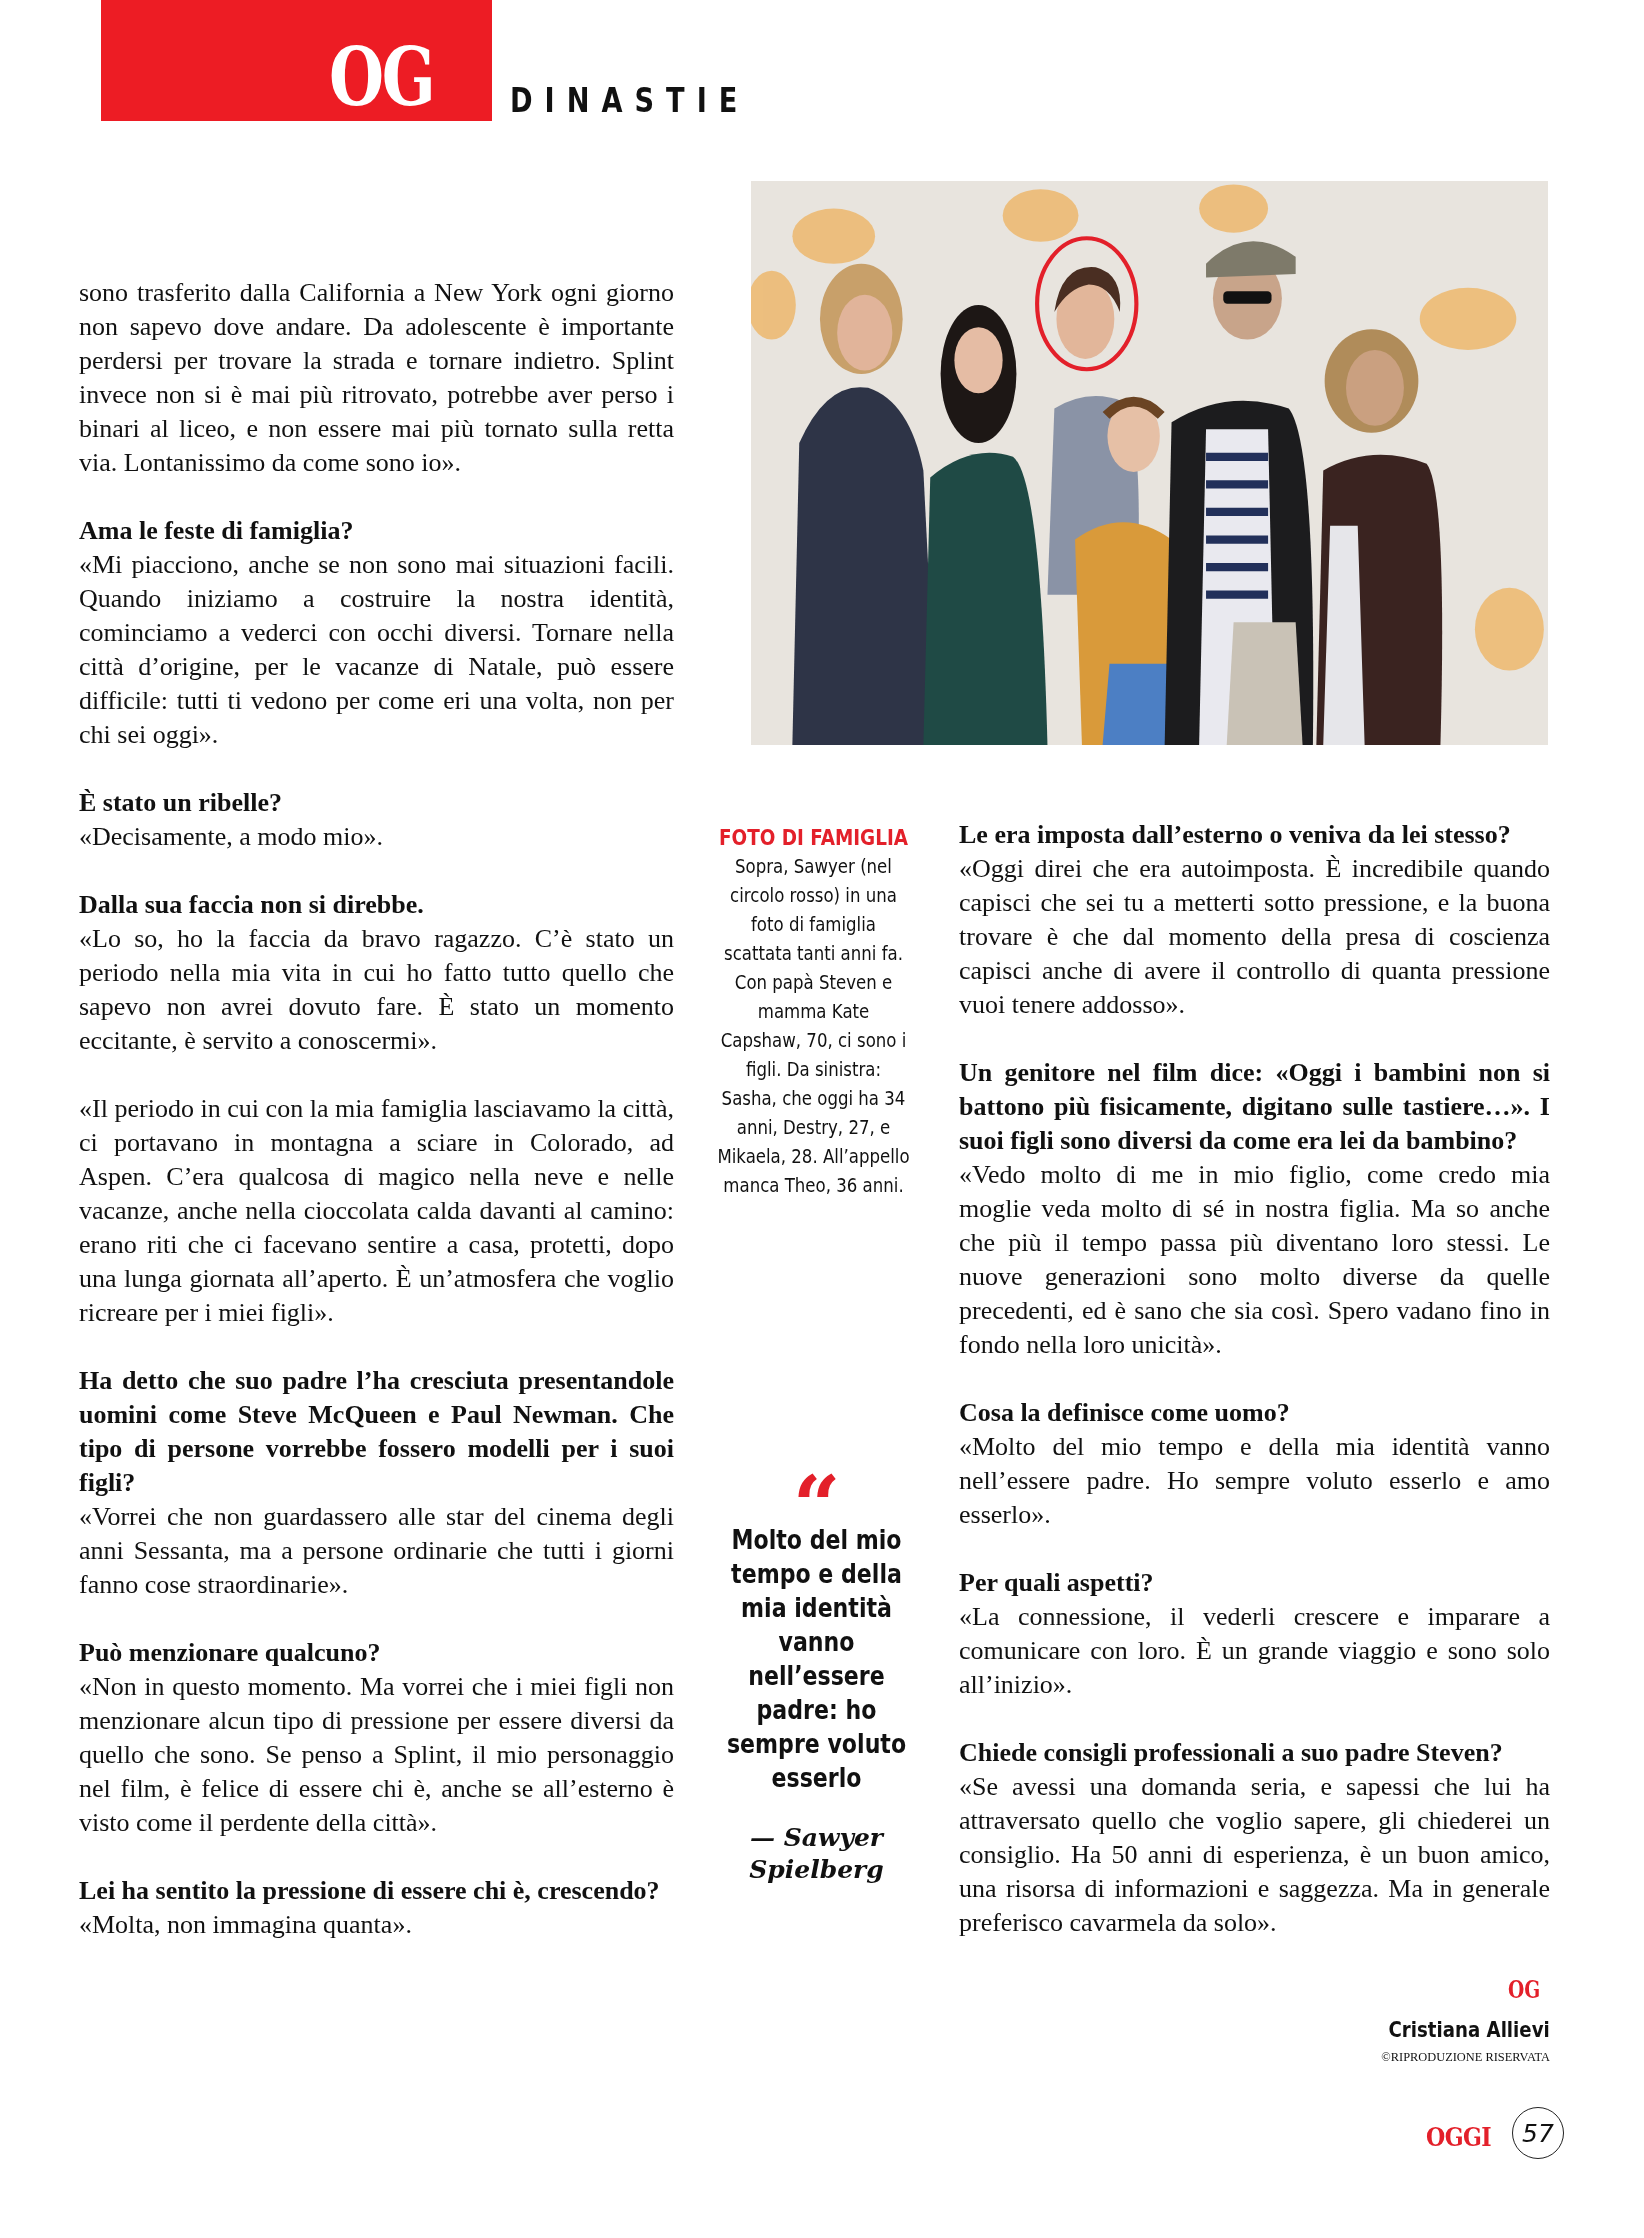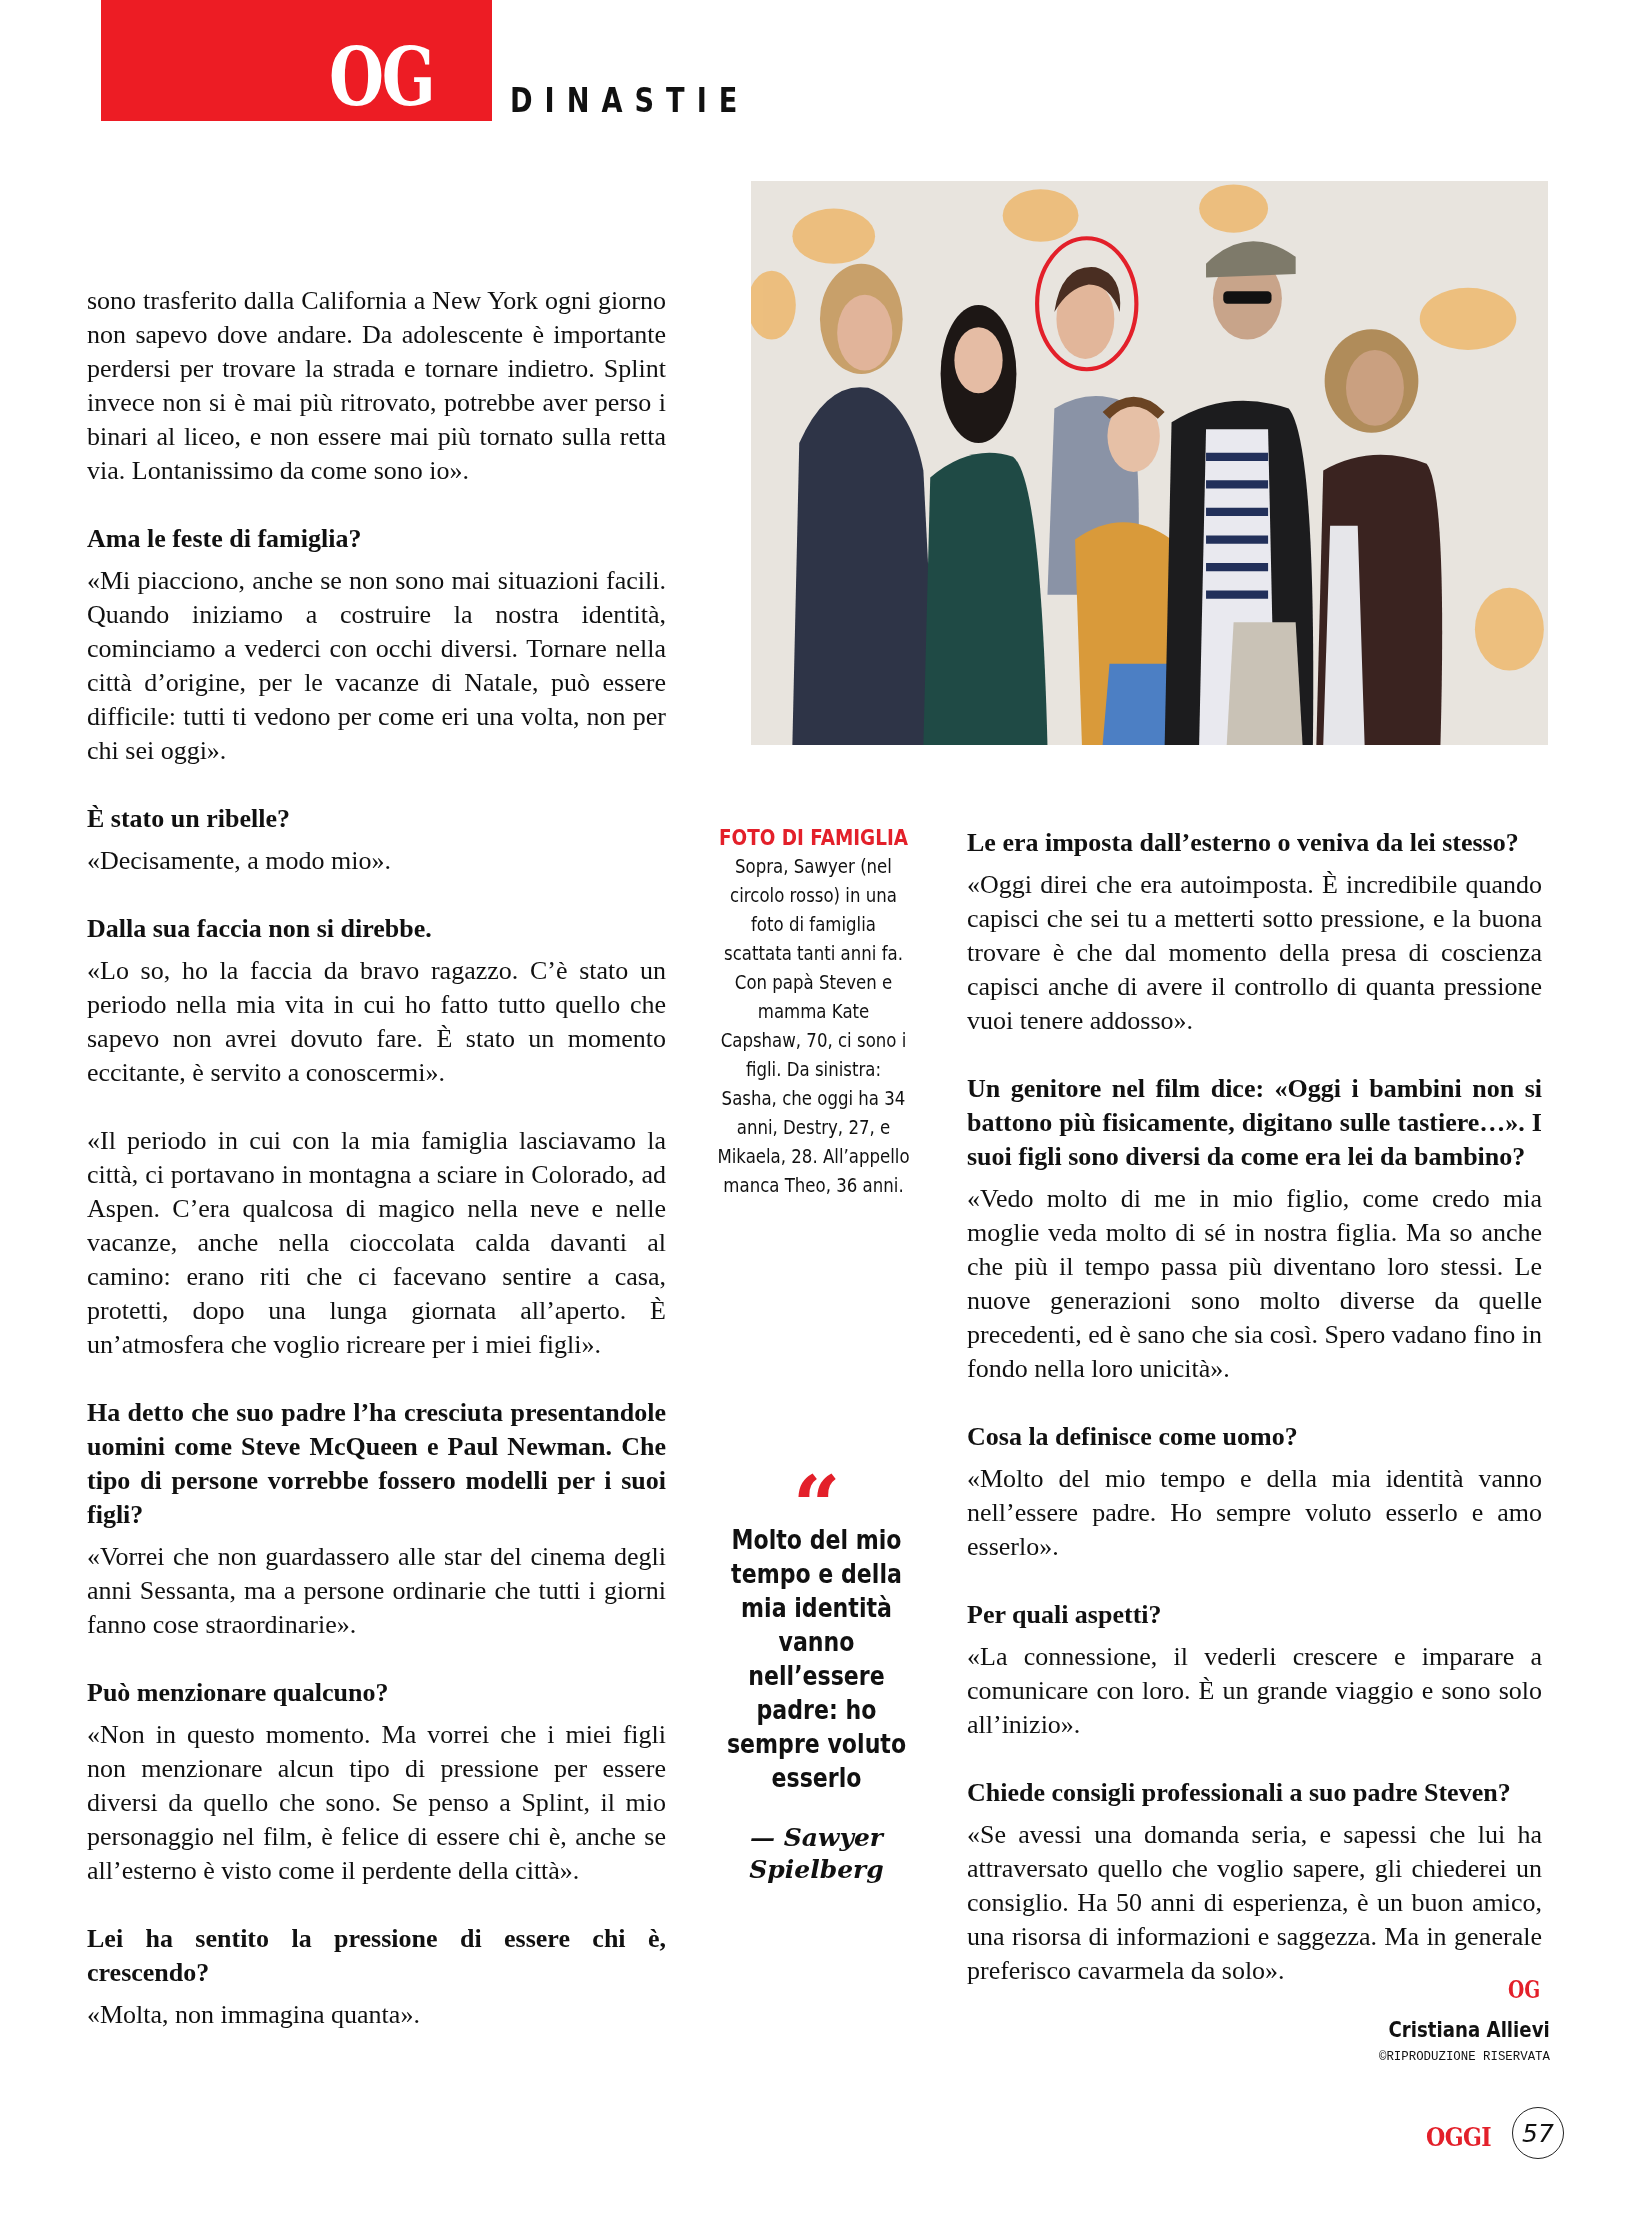--- a/index.html
+++ b/index.html
@@ -5,39 +5,39 @@
   html, body { margin: 0; padding: 0; background: #ffffff; }
   body { width: 1644px; height: 2239px; position: relative; overflow: hidden; font-family: "Liberation Serif", serif; color: #111111; }
 
   .header-red { position: absolute; left: 101px; top: 0; width: 391px; height: 121px; background: #ed1c24; }
   .og-logo { position: absolute; left: 329px; top: 36px; font-family: "DejaVu Serif", serif; font-weight: bold; font-size: 81px; line-height: 81px; color: #ffffff; letter-spacing: -2.8px; transform: scaleX(0.78); transform-origin: left top; }
   .section-title { position: absolute; left: 510px; top: 80px; font-family: "DejaVu Sans", sans-serif; font-weight: bold; font-size: 34px; letter-spacing: 15px; color: #111; transform: scaleX(0.8); transform-origin: left top; }
 
   .col { position: absolute; font-size: 26px; line-height: 34px; }
   .col-left { left: 79px; top: 276px; width: 595px; }
   .col-right { left: 959px; top: 818px; width: 591px; }
-  .col p { margin: 8px; text-align: justify; }
+  .col p { margin: 0; text-align: justify; }
   .col .q { font-weight: bold; }
   .col .block { margin-bottom: 34px; }
 
   .photo { position: absolute; left: 751px; top: 181px; width: 797px; height: 564px; background: linear-gradient(180deg, #e9e6e2 0%, #ddd8d2 60%, #cfc7bd 100%); overflow: hidden; }
   .photo svg { width: 100%; height: 100%; display: block; }
 
   .caption { position: absolute; left: 700px; top: 824px; width: 227px; text-align: center; font-family: "DejaVu Sans", sans-serif; }
   .caption-title { color: #e3202a; font-weight: bold; font-size: 21.4px; line-height: 27.6px; transform: scaleX(0.86); transform-origin: center; white-space: nowrap; }
   .caption-body { font-size: 19.3px; line-height: 29px; color: #111; transform: scaleX(0.86); transform-origin: center top; }
 
   .pullquote { position: absolute; left: 696px; top: 1475px; width: 241px; text-align: center; }
   .quote-mark { font-family: "DejaVu Serif", serif; font-weight: bold; color: #e3202a; font-size: 83px; line-height: 62px; height: 48px; }
   .quote-text { font-family: "DejaVu Sans", sans-serif; font-weight: bold; font-size: 26px; line-height: 34px; color: #111; transform: scaleX(0.85); transform-origin: center top; }
   .quote-author { margin-top: 27px; font-family: "DejaVu Serif", serif; font-style: italic; font-weight: bold; font-size: 25px; line-height: 32px; color: #111; }
 
   .end-og { position: absolute; left: 1508px; top: 1976px; font-family: "DejaVu Serif", serif; font-weight: bold; color: #e3202a; font-size: 23.4px; transform: scaleX(0.8); transform-origin: left top; }
   .author { position: absolute; right: 94px; top: 2017px; font-family: "DejaVu Sans", sans-serif; font-weight: bold; font-size: 21.4px; color: #111; transform: scaleX(0.85); transform-origin: right top; }
-  .rights { position: absolute; right: 94px; top: 2050px; font-family: Liberation Mono, monospace; font-size: 12.4px; color: #111; }
+  .rights { position: absolute; right: 94px; top: 2050px; font-family: Liberation Serif, serif; font-size: 12.4px; color: #111; }
 
   .footer-brand { position: absolute; left: 1426px; top: 2122px; font-family: "DejaVu Serif", serif; font-weight: bold; font-size: 26px; color: #e3202a; transform: scaleX(0.85); transform-origin: left top; letter-spacing: -0.7px; }
   .page-num { position: absolute; left: 1512px; top: 2107px; width: 52px; height: 52px; border: 1.4px solid #222; border-radius: 50%; display: flex; align-items: center; justify-content: center; font-family: "DejaVu Sans", sans-serif; font-size: 25px; color: #111; box-sizing: border-box; font-style: italic; }
 </style>
 </head>
 <body>
 
 <div class="header-red"></div>
 <div class="og-logo">OG</div>
 <div class="section-title">DINASTIE</div>

